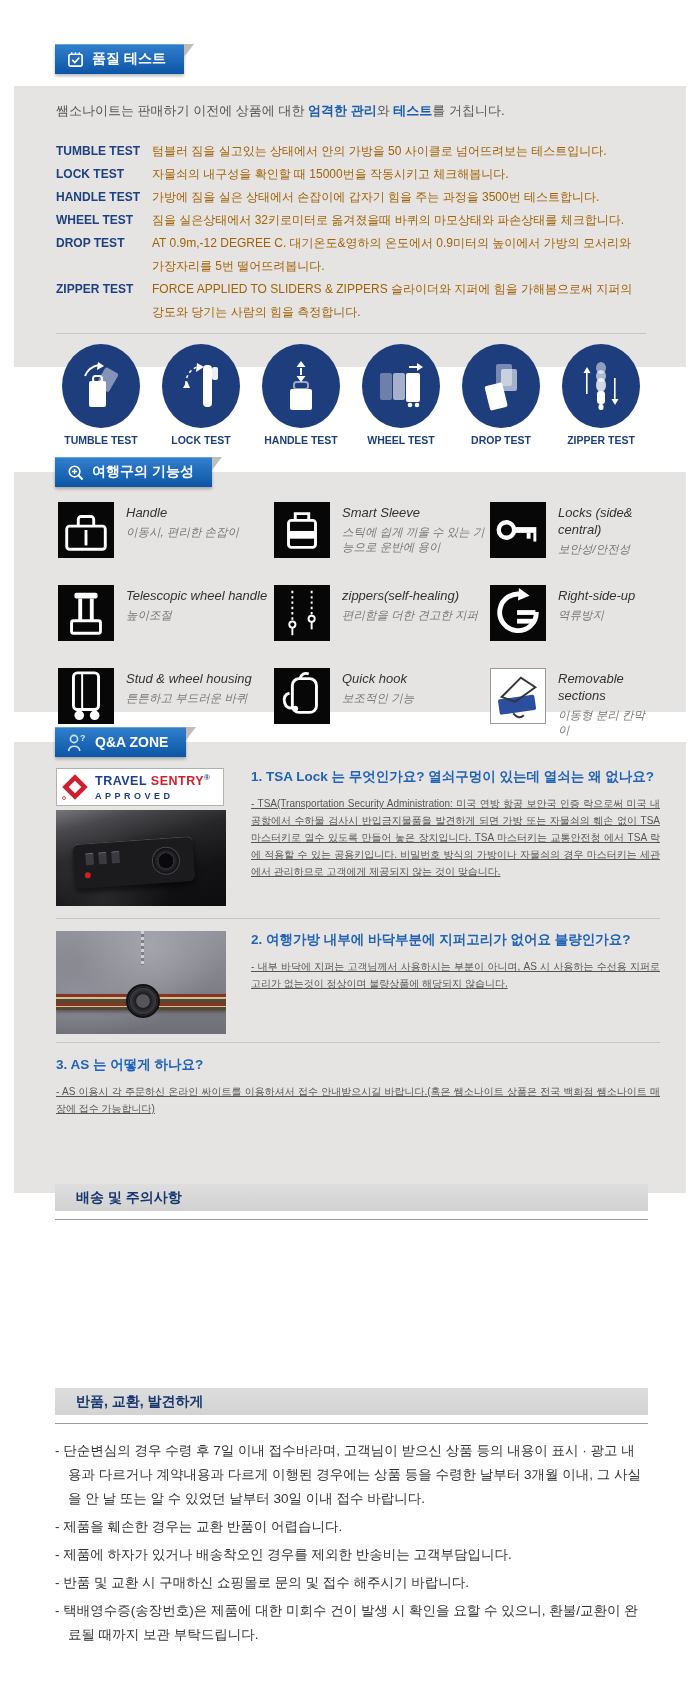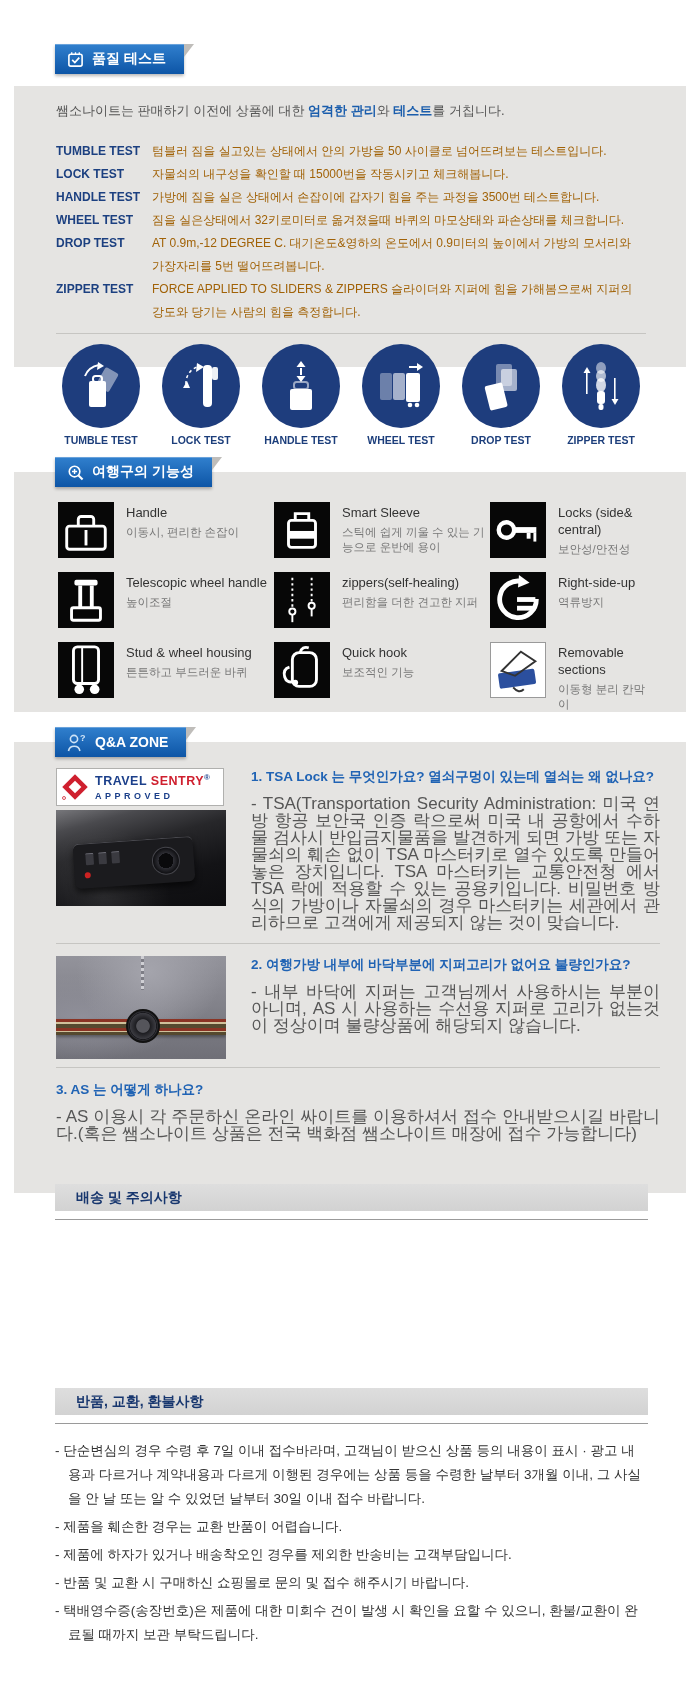--- a/index.html
+++ b/index.html
@@ -28,35 +28,35 @@
   .tname{width:96px;flex:0 0 96px;font-weight:bold;color:#1c4080;}
   .tdesc{flex:1;color:#a16207;}
   .pdivider{border-top:1px solid #c6c5c2;margin-top:9px;}
   .circles{display:flex;justify-content:space-between;margin-top:10px;}
   .ccell{width:90px;text-align:center;}
   .circle{width:78px;height:84px;margin:0 auto;border-radius:50%;background:#1e3d7d;display:flex;align-items:center;justify-content:center;}
   .circle svg{width:48px;height:54px;}
   .clabel{margin-top:6px;font-size:10.5px;font-weight:bold;color:#1c3e7b;}
 
   
-  .fgrid{display:grid;grid-template-columns:216px 216px 1fr;row-gap:8px;}
+  .fgrid{display:grid;grid-template-columns:216px 216px 1fr;row-gap:21px;font-style:italic;}
   .fcell{display:flex;height:62px;}
   .fi{width:56px;height:56px;flex:0 0 56px;background:#070707;border:1px solid #070707;box-sizing:border-box;}
   .fi svg{width:100%;height:100%;display:block;}
   .fi-light{background:#fff;border:1px solid #9a9a9a;}
   .ftxt{margin-left:12px;padding-top:2px;}
   .ftitle{font-size:13px;color:#333;line-height:17px;}
   .fdesc{font-size:11.5px;color:#777;line-height:15px;margin-top:4px;max-width:150px;}
 
   
   .qarow{display:flex;}
   .qaleft{width:170px;flex:0 0 170px;}
   .qaright{flex:1;padding-left:25px;}
   .qhead{margin:0;font-size:13.5px;font-weight:bold;color:#2063b4;line-height:18px;}
-  .qans{margin:9px 0 0;font-size:17px;color:#555;line-height:17px;text-align:justify;}
+  .qans{margin:9px 0 0;font-size:10px;color:#555;line-height:17px;text-align:justify;text-decoration:underline;}
   .qdiv{border-top:1px solid #c6c5c2;}
   .ts-logo{width:168px;height:38px;background:#fff;border:1px solid #b0b0ae;box-sizing:border-box;display:flex;align-items:center;}
   .ts-text{line-height:12px;padding-left:2px;}
   .ts-row1{font-size:12.5px;font-weight:bold;letter-spacing:.5px;}
   .ts-w1{color:#1b3f8a;} .ts-w2{color:#cf1f2e;} .ts-reg{color:#1b3f8a;font-size:8px;vertical-align:super;}
   .ts-row2{font-size:9px;font-weight:bold;color:#1b3f8a;letter-spacing:3.5px;margin-top:2px;}
   .photo{width:170px;position:relative;overflow:hidden;}
   .photo1{height:96px;margin-top:4px;background:
       radial-gradient(circle at 28% 88%, rgba(255,255,255,.10), transparent 45%),
       linear-gradient(165deg,#77777b 0%,#4a4a4e 16%,#27272a 38%,#131316 68%,#0d0d0f 100%);}
@@ -442,21 +442,21 @@
     </div>
 
   </section>
 
   <section class="bsec s4">
     <div class="bar">배송 및 주의사항</div>
     <div class="rule"></div>
   </section>
 
   <section class="bsec s5">
-    <div class="bar">반품, 교환, 환불사항</div>
+    <div class="bar">반품, 교환, 발견하게</div>
     <div class="rule"></div>
     <ul class="blist">
       <li>- 단순변심의 경우 수령 후 7일 이내 접수바라며, 고객님이 받으신 상품 등의 내용이 표시 · 광고 내용과 다르거나 계약내용과 다르게 이행된 경우에는 상품 등을 수령한 날부터 3개월 이내, 그 사실을 안 날 또는 알 수 있었던 날부터 30일 이내 접수 바랍니다.</li>
       <li>- 제품을 훼손한 경우는 교환 반품이 어렵습니다.</li>
       <li>- 제품에 하자가 있거나 배송착오인 경우를 제외한 반송비는 고객부담입니다.</li>
       <li>- 반품 및 교환 시 구매하신 쇼핑몰로 문의 및 접수 해주시기 바랍니다.</li>
       <li>- 택배영수증(송장번호)은 제품에 대한 미회수 건이 발생 시 확인을 요할 수 있으니, 환불/교환이 완료될 때까지 보관 부탁드립니다.</li>
     </ul>
   </section>
 

